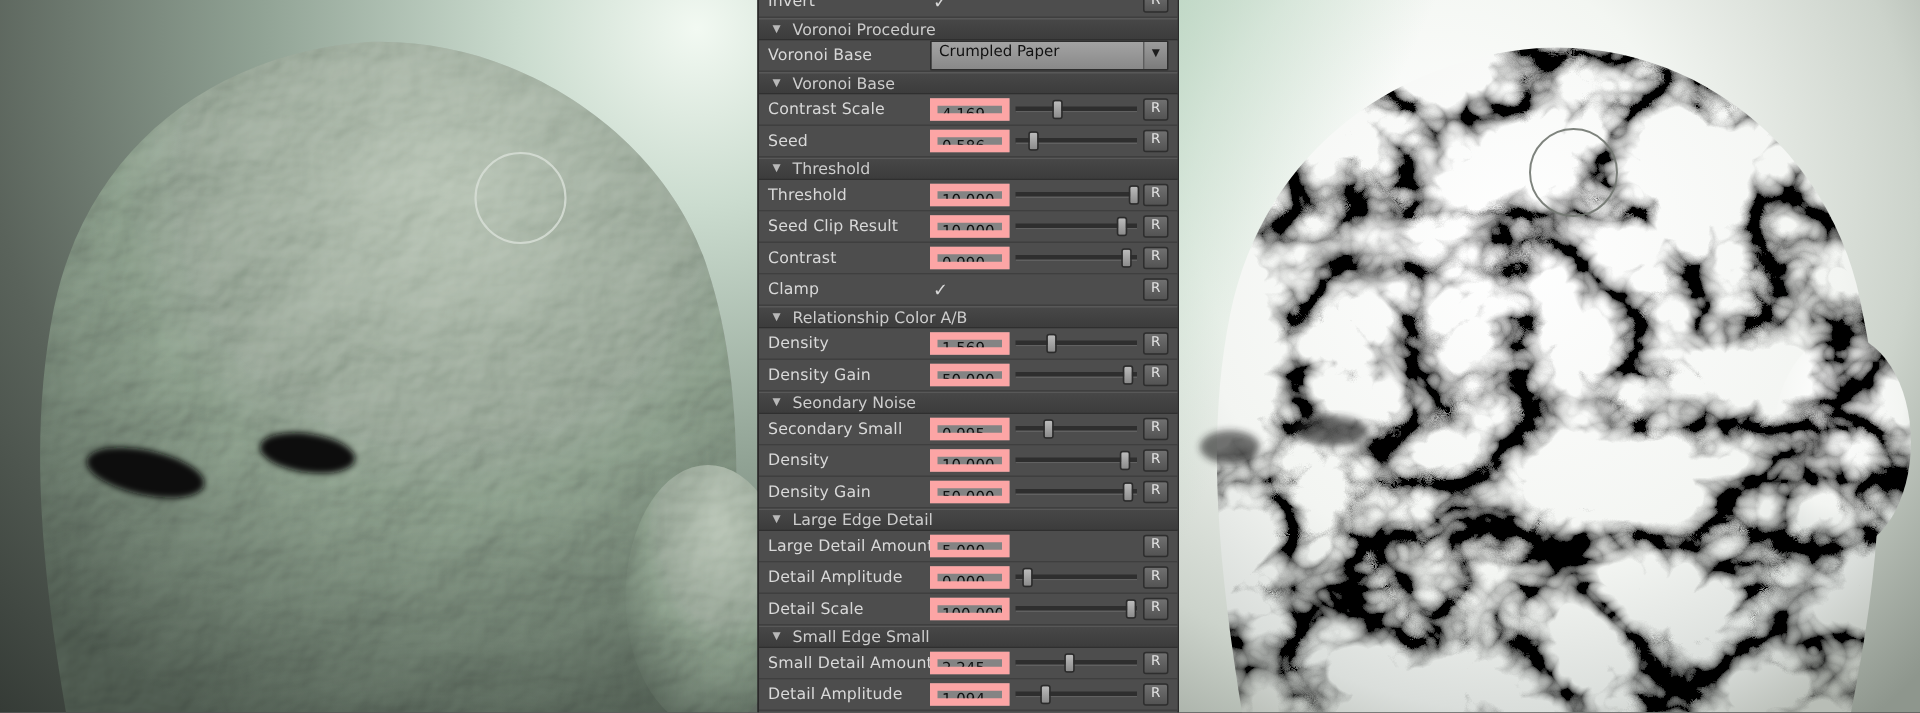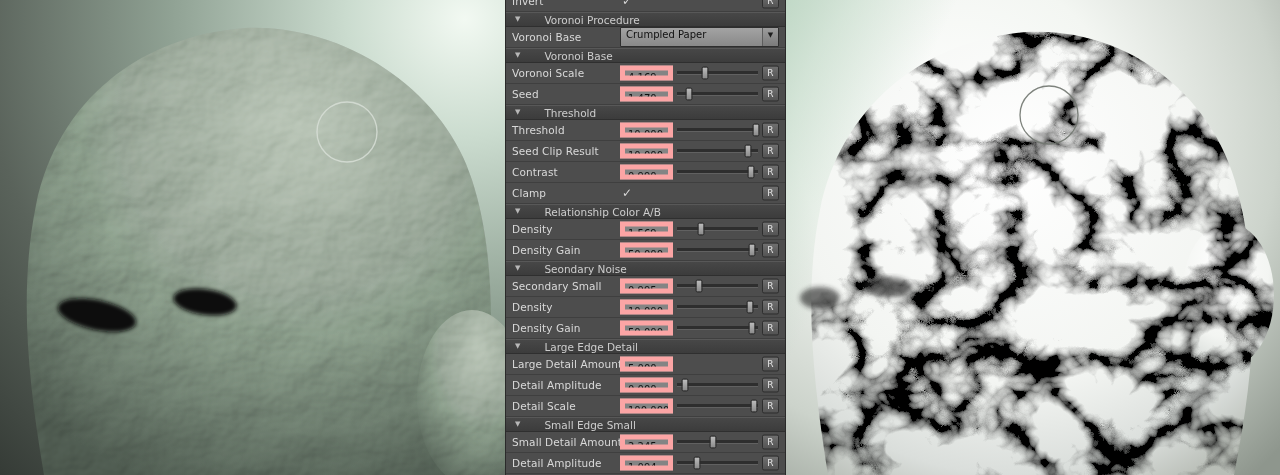--- a/index.html
+++ b/index.html
@@ -60,21 +60,21 @@
   .check{
     position:absolute;left:116px;top:50%;transform:translateY(-50%);
     font-size:12px;color:#d8d8d8;
   }
   .hdr{
     height:15px;background:linear-gradient(#474747,#3c3c3c);
     border-top:1px solid #585858;border-bottom:1px solid #2f2f2f;
     box-sizing:border-box;display:flex;align-items:center;
   }
   .hdr .tri{margin-left:9px;font-size:7px;color:#b8b8b8;line-height:1;}
-  .hdr .htxt{margin-left:24px;font-size:10.5px;color:#cdcdcd;white-space:nowrap;}
+  .hdr .htxt{margin-left:8px;font-size:10.5px;color:#cdcdcd;white-space:nowrap;}
   .dd{
     position:absolute;left:114px;right:6px;top:50%;transform:translateY(-50%);
     height:20px;background:linear-gradient(#a3a3a3,#898989);
     border:1px solid #2e2e2e;border-radius:1px;box-sizing:border-box;
     font-size:10px;color:#111;line-height:14px;padding-left:5px;
   }
   .dd-arrow{
     position:absolute;right:0;top:0;bottom:0;width:15px;
     border-left:1px solid #5e5e5e;background:linear-gradient(#9c9c9c,#7b7b7b);
     text-align:center;font-size:7px;color:#1d1d1d;line-height:14px;
@@ -143,31 +143,31 @@
       <span class="dd-arrow">▼</span>
     </div>
   </div>
 
   <div class="hdr">
     <span class="tri">▼</span>
     <span class="htxt">Voronoi Base</span>
   </div>
 
   <div class="prow">
-    <span class="prow-label">Voronoi Scale</span>
+    <span class="prow-label">Contrast Scale</span>
     <div class="vbox">4.169</div>
     <div class="track">
         <div class="handle" style="left: 35%;"></div>
       </div>
     <span class="rbtn">R</span>
   </div>
 
   <div class="prow">
     <span class="prow-label">Seed</span>
-    <div class="vbox">1.470</div>
+    <div class="vbox">0.586</div>
     <div class="track">
         <div class="handle" style="left: 15%;"></div>
       </div>
     <span class="rbtn">R</span>
   </div>
 
   <div class="hdr">
     <span class="tri">▼</span>
     <span class="htxt">Threshold</span>
   </div>

